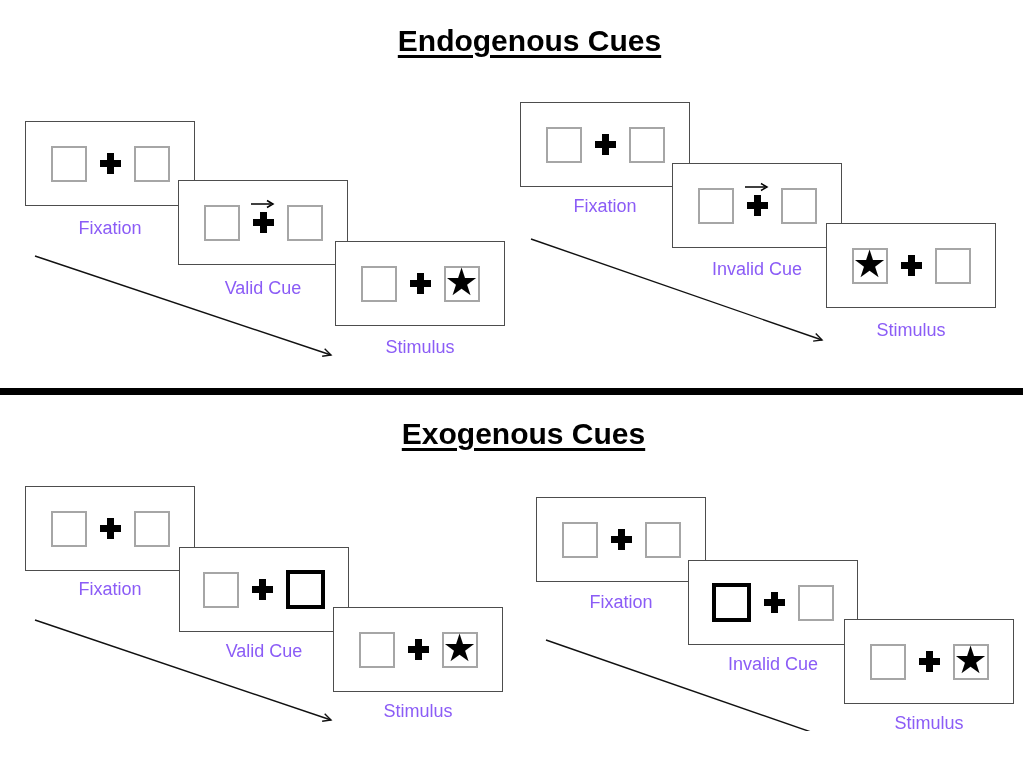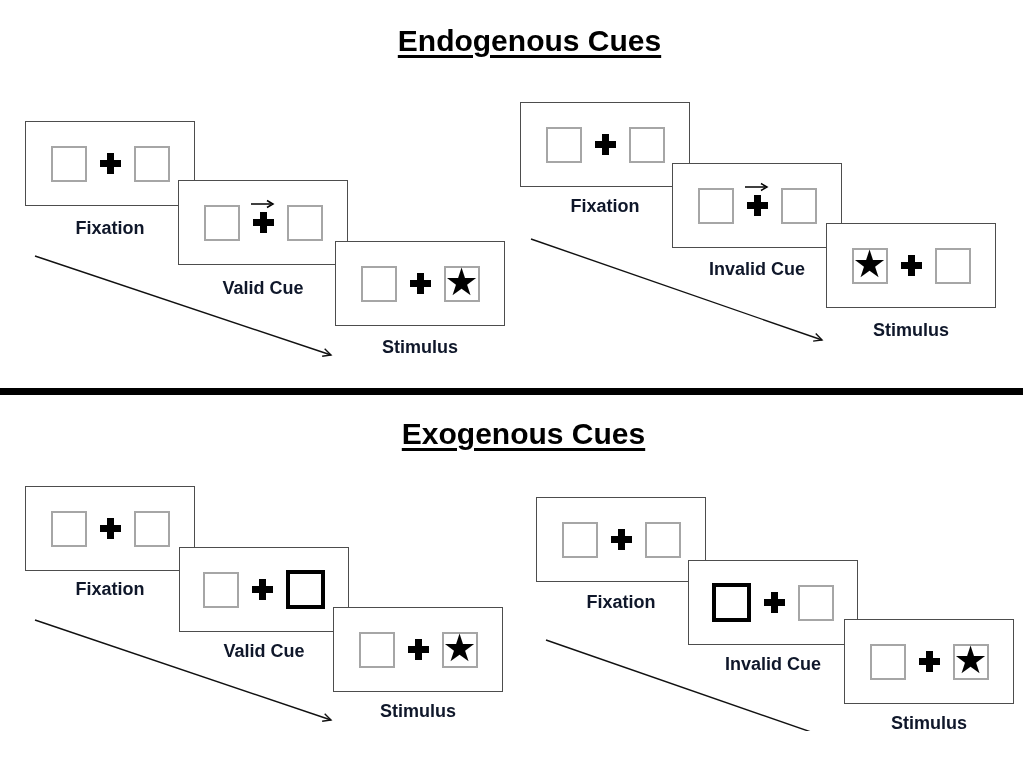--- a/index.html
+++ b/index.html
@@ -33,21 +33,21 @@
   .plus::after {
     content:""; position:absolute; left:7px; top:0; width:7px; height:21px; background:#000;
   }
   .cue-arrow { position:absolute; left:-3px; top:-13px; }
   .star {
     font-family:"DejaVu Sans", sans-serif; font-size:38px; line-height:36px;
     color:#000; margin-top:-3px;
   }
   .label {
     position:absolute; width:170px; text-align:center;
-    font-size:18px; font-weight:bold; color:#0f172a; line-height:1.15;
+    font-size:18px; font-weight:normal; color:#8b5cf6; line-height:1.15;
     white-space:nowrap;
   }
 </style>
 </head>
 <body>
 
 <div id="canvas">
 
   <div class="section-title" style="top:24px; left:18px;">Endogenous Cues</div>
   <div class="section-title" style="top:417px; left:12px;">Exogenous Cues</div>

